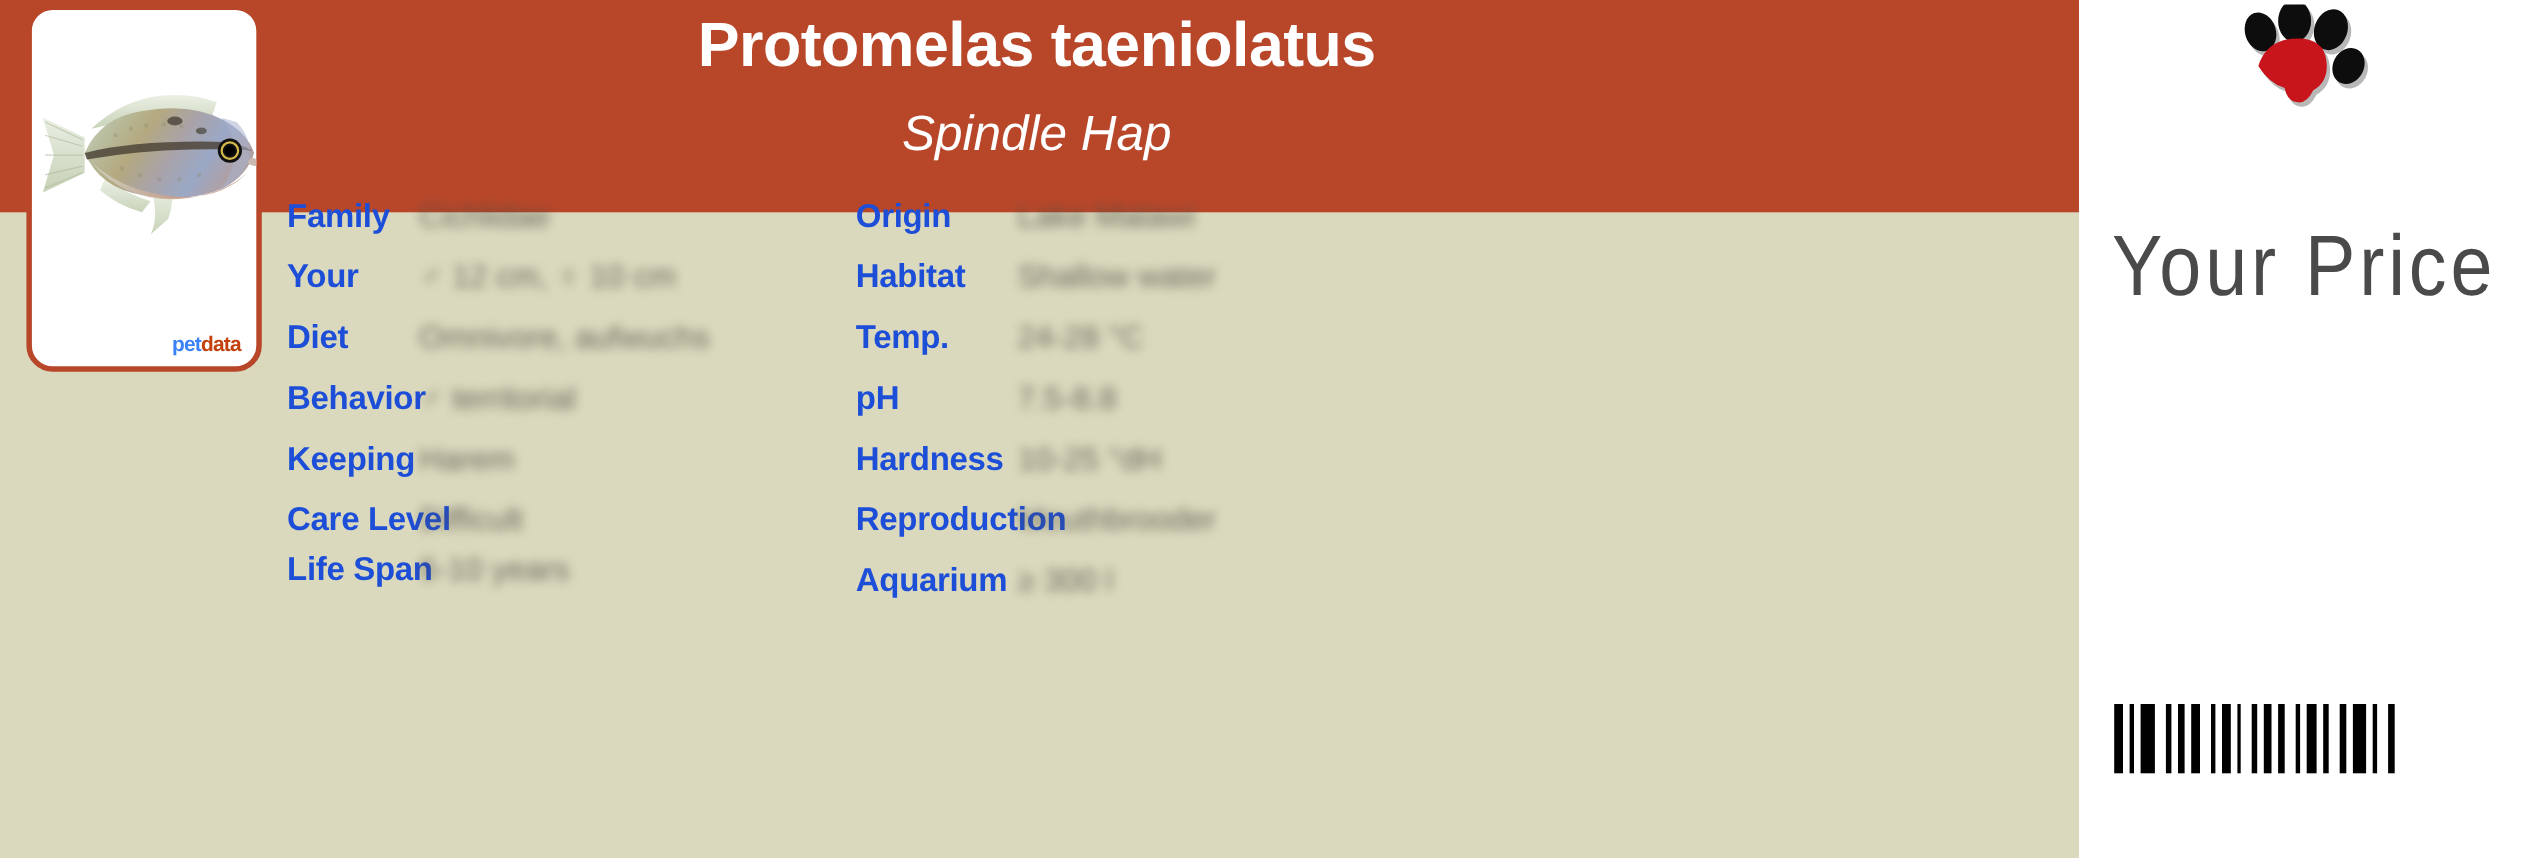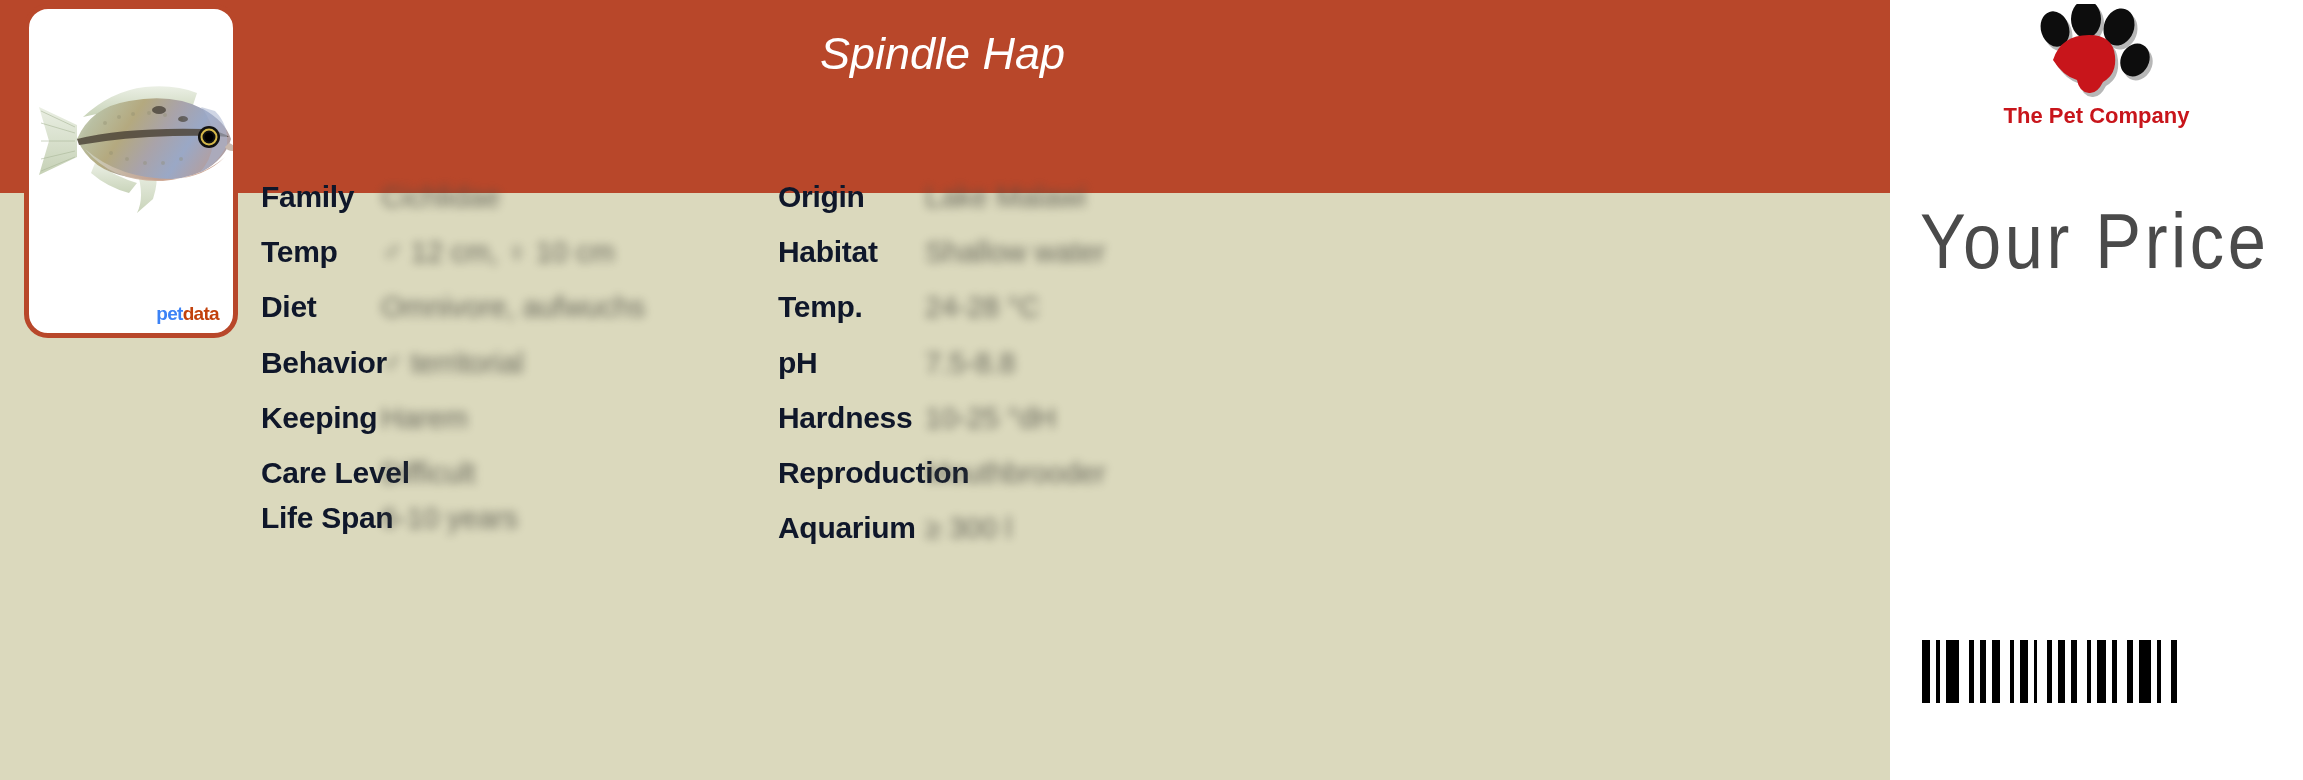--- a/index.html
+++ b/index.html
@@ -42,21 +42,21 @@
   .fish-svg{position:absolute;left:4px;top:44px;width:206px;height:170px;}
 
   
   .specs{position:absolute;left:0;top:193px;width:1890px;height:587px;}
   .col{position:absolute;top:0;height:587px;}
   .col-left{left:261px;width:650px;}
   .col-right{left:778px;width:700px;}
   .col-right{left:778px;}
   .spec-row{position:absolute;left:0;height:40px;display:flex;align-items:center;white-space:nowrap;}
   .spec-label{
-    font-size:30px;font-weight:bold;color:#0f172a;line-height:1;
+    font-size:30px;font-weight:bold;color:#1d4ed8;line-height:1;
     letter-spacing:-0.3px;
   }
   .spec-value{
     font-size:29px;color:#4a4a42;line-height:1;letter-spacing:0px;
     filter:blur(4.6px);opacity:.78;
   }
   .col-left .spec-value{position:absolute;left:120px;}
   .col-right .spec-value{position:absolute;left:147px;}
 
   
@@ -80,20 +80,21 @@
 </head>
 <body>
 
 <div id="sheet">
 
   <div class="main-area">
 
     <div class="header-band"></div>
 
     <div class="title-block">
+      <div class="sci-name">Protomelas taeniolatus</div>
       <div class="common-name">Spindle Hap</div>
     </div>
 
     <div class="photo-card">
       <div class="photo-inner">
         <svg class="fish-svg" viewBox="0 0 206 170">
           <defs>
             <linearGradient id="bodyG" x1="0" y1="0" x2="1" y2="0.35">
               <stop offset="0%" stop-color="#dfe3d4"></stop>
               <stop offset="18%" stop-color="#b9bfa2"></stop>
@@ -161,21 +162,21 @@
     </div>
 
     <div class="specs">
 
       <div class="col col-left">
         <div class="spec-row" style="top:-16px;">
           <span class="spec-label">Family</span>
           <span class="spec-value">Cichlidae</span>
         </div>
         <div class="spec-row" style="top:39px;">
-          <span class="spec-label">Temp</span>
+          <span class="spec-label">Your</span>
           <span class="spec-value">♂ 12 cm, ♀ 10 cm</span>
         </div>
         <div class="spec-row" style="top:94px;">
           <span class="spec-label">Diet</span>
           <span class="spec-value">Omnivore, aufwuchs</span>
         </div>
         <div class="spec-row" style="top:150px;">
           <span class="spec-label">Behavior</span>
           <span class="spec-value">♂ territorial</span>
         </div>
@@ -237,21 +238,20 @@
           <ellipse cx="90" cy="23" rx="15" ry="19" fill="#000" transform="rotate(20 90 23)"></ellipse>
           <ellipse cx="106" cy="56" rx="14" ry="17" fill="#000" transform="rotate(28 106 56)"></ellipse>
           <path d="M24 56 Q32 31 60 31 Q84 31 86 52 Q88 70 74 78 Q68 90 60 89 Q50 88 48 76 Q34 72 24 56 Z" fill="#000"></path>
         </g>
         <ellipse cx="26" cy="25" rx="14" ry="18" fill="#0d0d0d" transform="rotate(-18 26 25)"></ellipse>
         <ellipse cx="57" cy="15" rx="15" ry="19" fill="#0d0d0d"></ellipse>
         <ellipse cx="90" cy="23" rx="15" ry="19" fill="#0d0d0d" transform="rotate(20 90 23)"></ellipse>
         <ellipse cx="106" cy="56" rx="14" ry="17" fill="#0d0d0d" transform="rotate(28 106 56)"></ellipse>
         <path d="M24 56 Q32 31 60 31 Q84 31 86 52 Q88 70 74 78 Q68 90 60 89 Q50 88 48 76 Q34 72 24 56 Z" fill="#c8151b"></path>
       </svg>
-      <div class="logo-text">The Pet Company</div>
     </div>
 
     <div class="your-price">Your Price</div>
 
     <div class="barcode">
         <span style="width: 8px;"></span>
         <span style="width: 4px; margin-left: 6px;"></span>
         <span style="width: 13px; margin-left: 6px;"></span>
         <span style="width: 5px; margin-left: 10px;"></span>
         <span style="width: 6px; margin-left: 6px;"></span>

